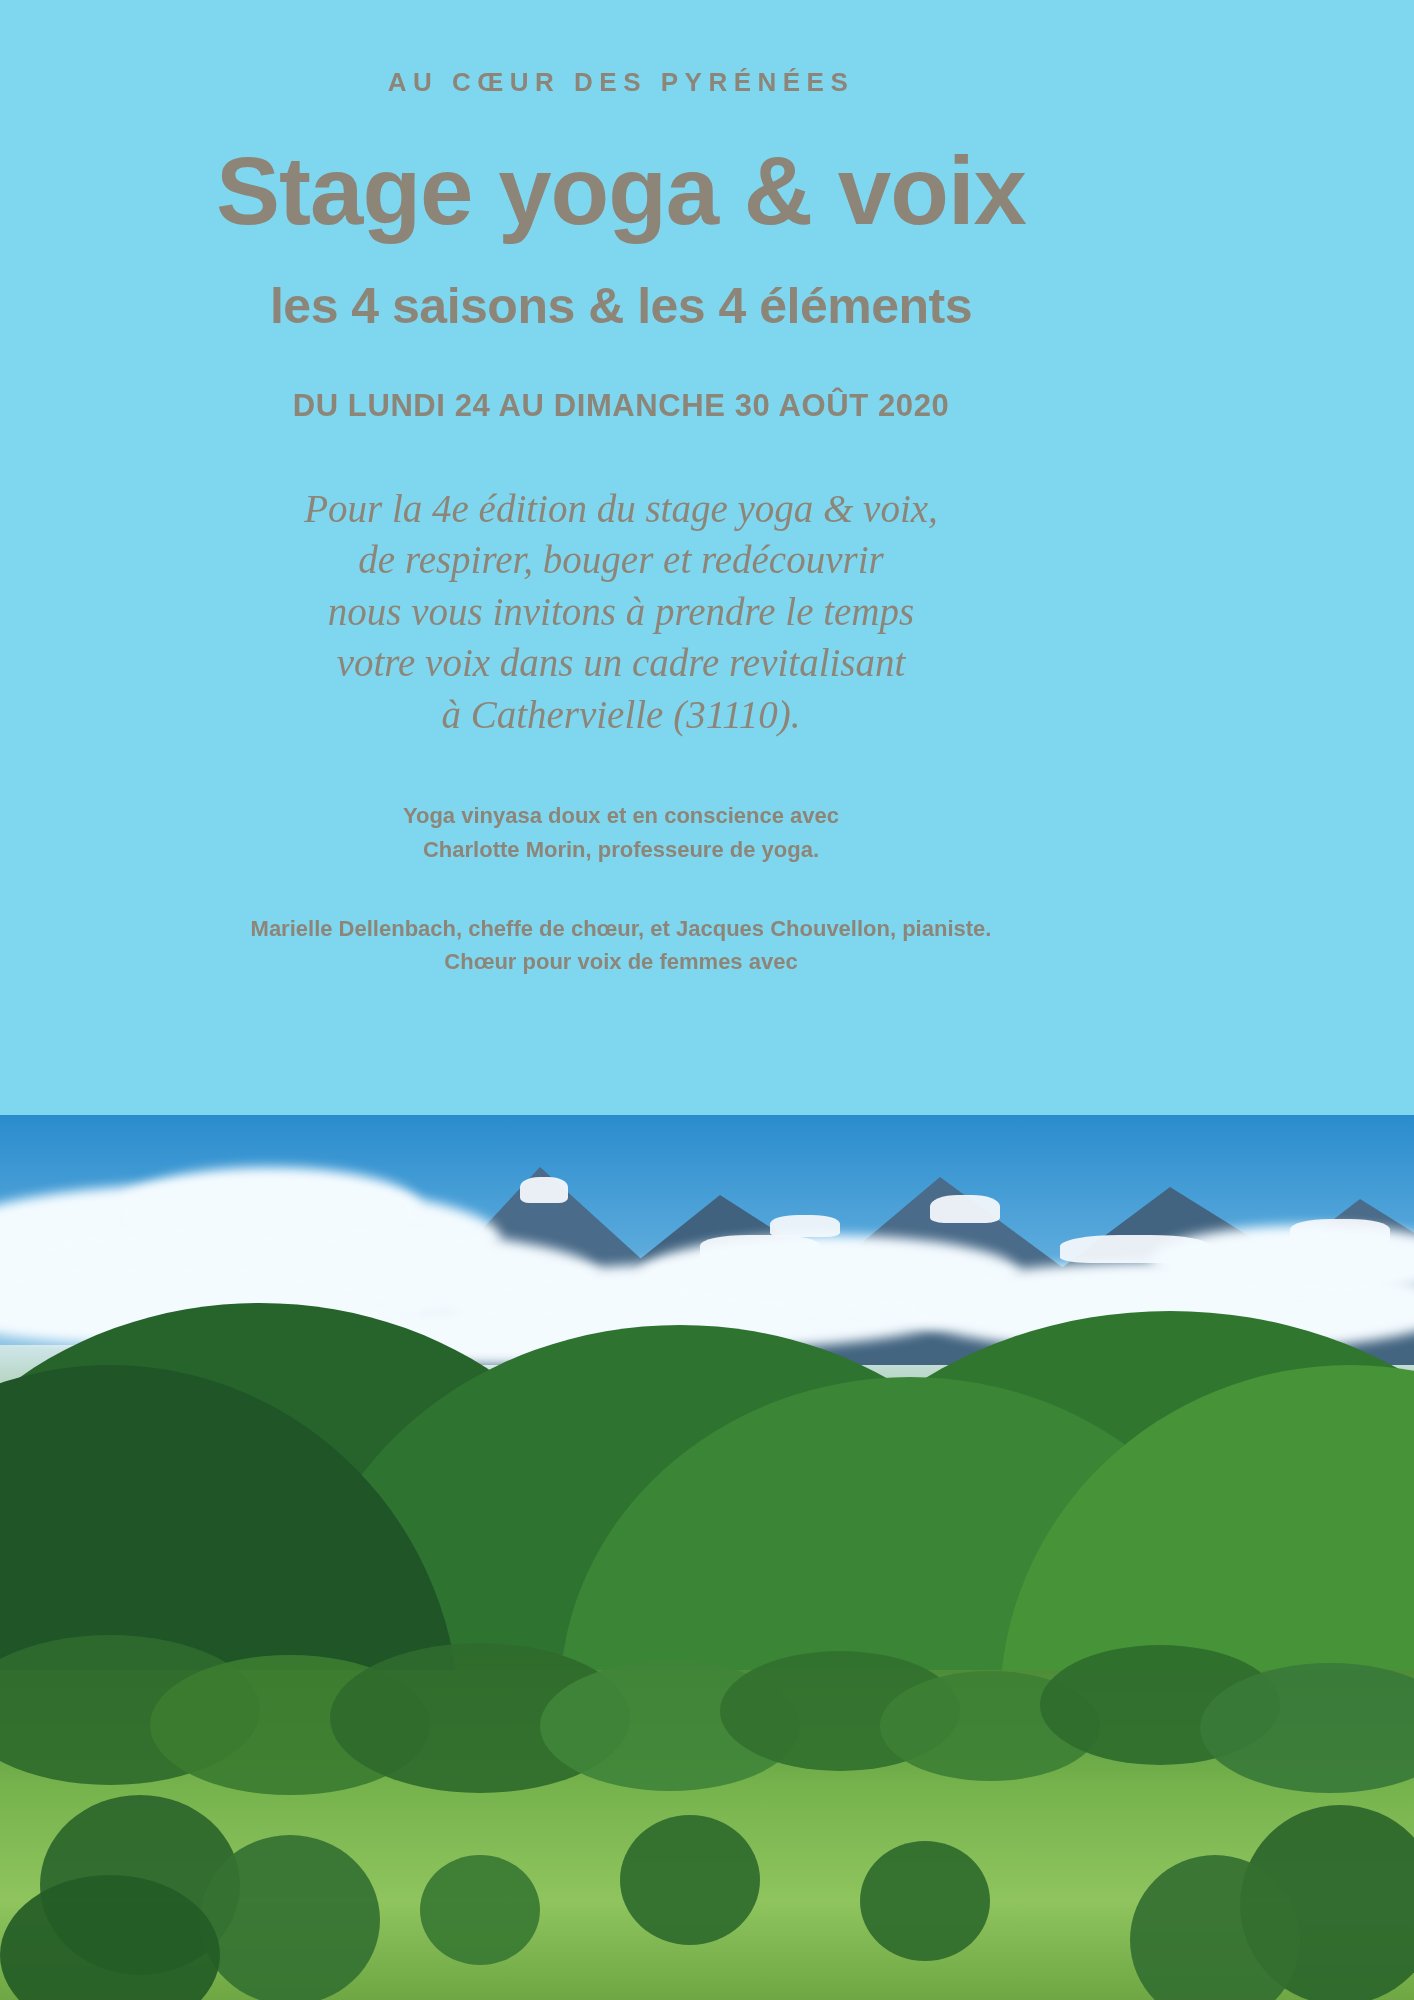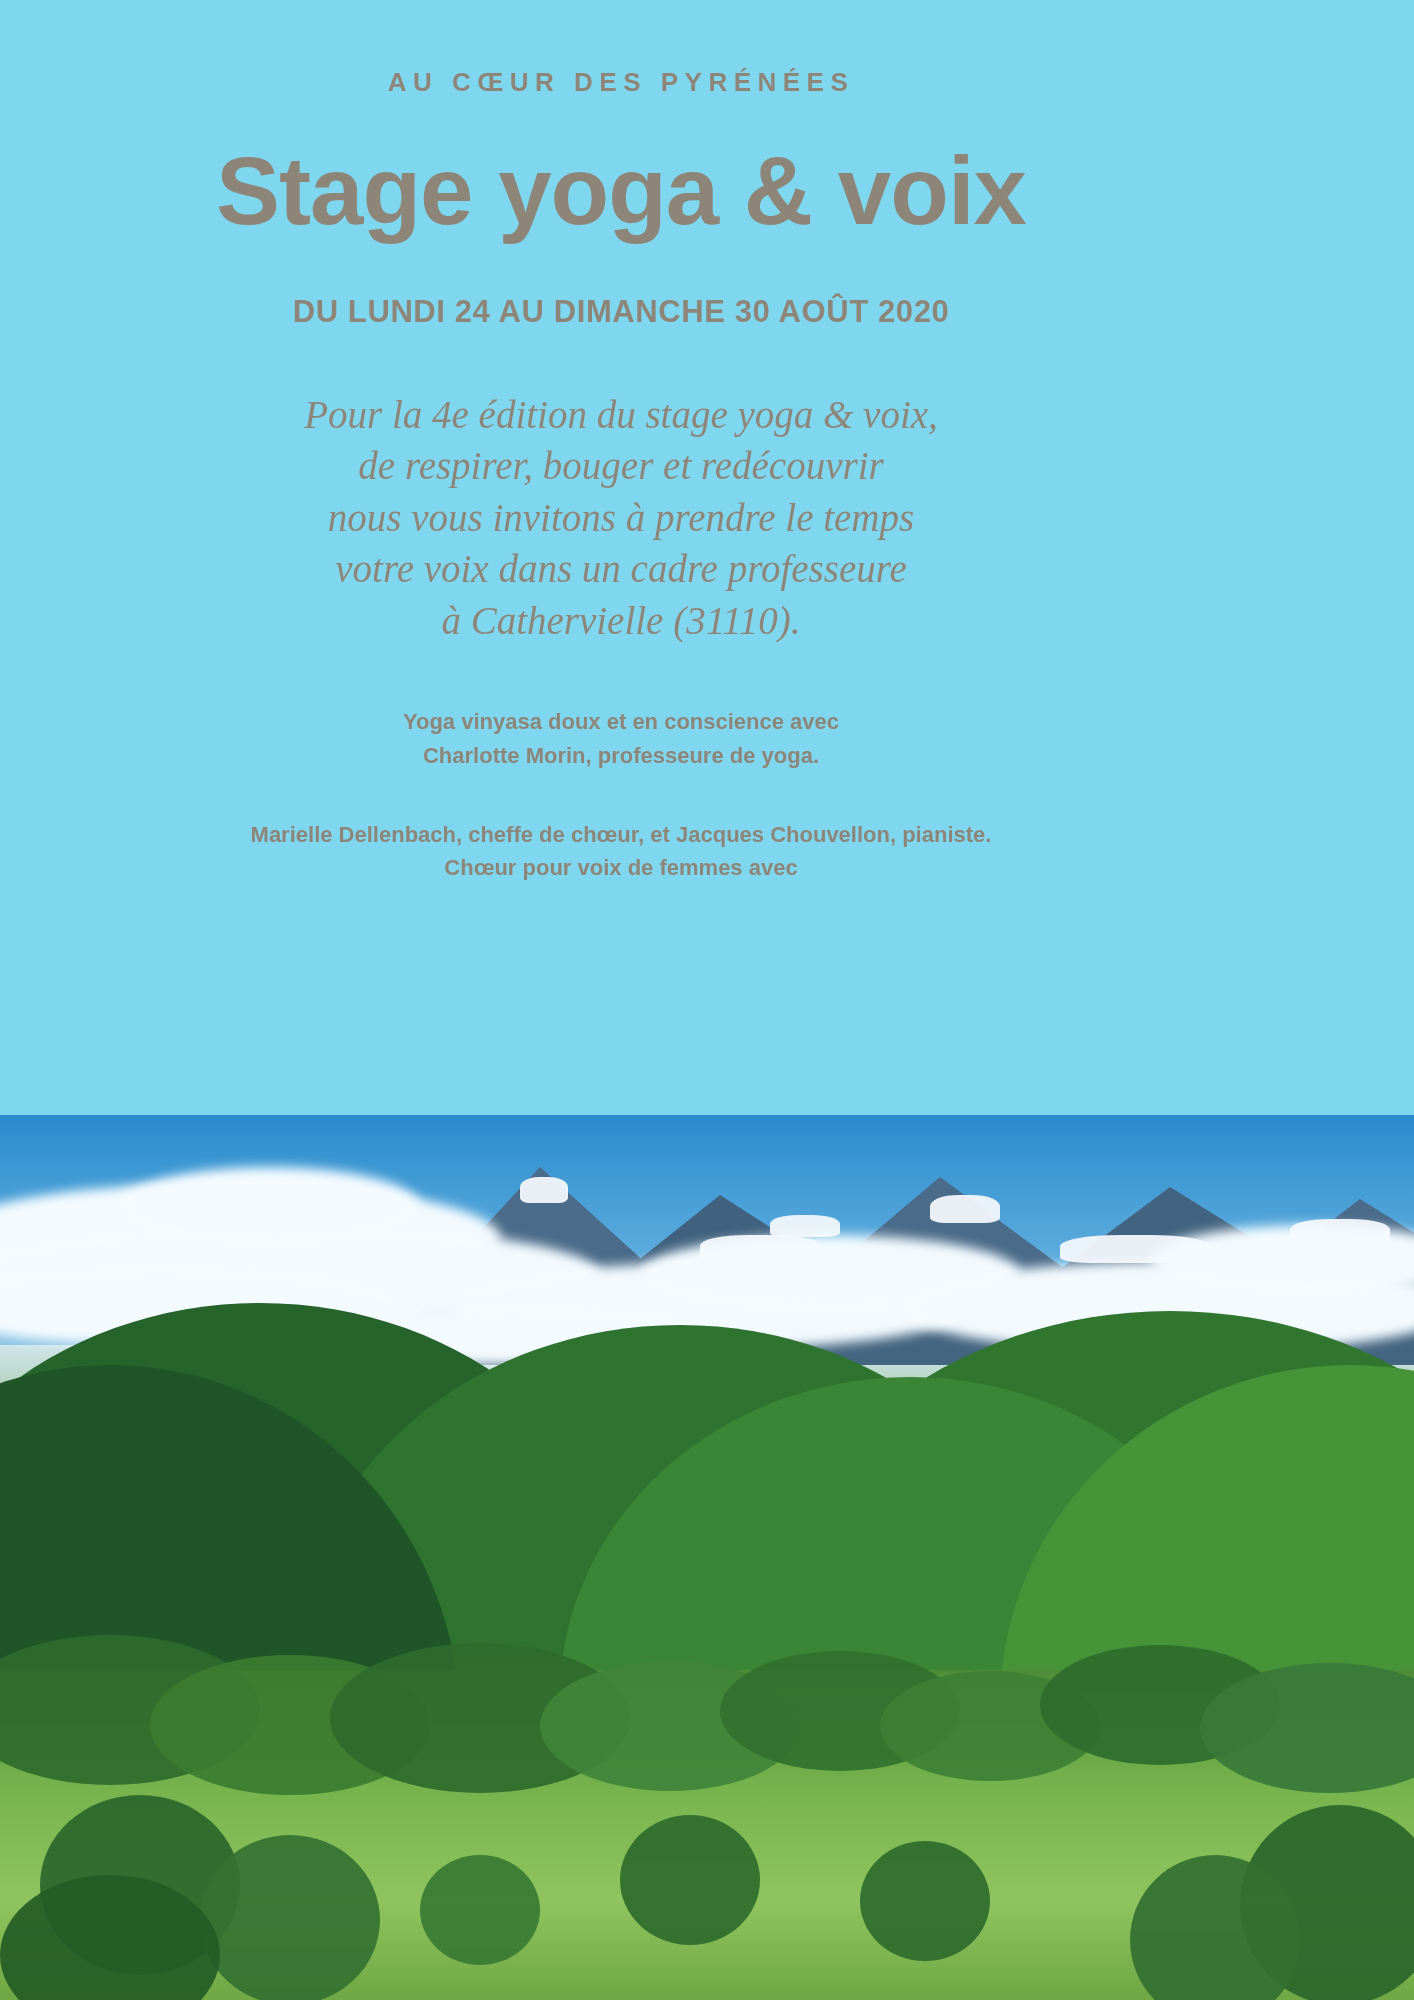--- a/index.html
+++ b/index.html
@@ -135,28 +135,29 @@
 <body>
 
 <div class="poster">
 
   <div class="top-section">
 
     <p class="eyebrow">AU CŒUR DES PYRÉNÉES</p>
 
     <h1 class="title">Stage yoga &amp; voix</h1>
 
+    <h2 class="subtitle">les 4 saisons &amp; les 4 éléments</h2>
 
     <p class="dates">DU LUNDI 24 AU DIMANCHE 30 AOÛT 2020</p>
 
     <p class="intro">
       <span>Pour la 4e édition du stage yoga &amp; voix,</span>
       <span>de respirer, bouger et redécouvrir</span>
       <span>nous vous invitons à prendre le temps</span>
-      <span>votre voix dans un cadre professeure</span>
+      <span>votre voix dans un cadre revitalisant</span>
       <span>à Cathervielle (31110).</span>
     </p>
 
     <p class="credit-block">
       <span>Yoga vinyasa doux et en conscience avec</span>
       <span>Charlotte Morin, professeure de yoga.</span>
     </p>
 
     <p class="credit-block second">
       <span>Marielle Dellenbach, cheffe de chœur, et Jacques Chouvellon, pianiste.</span>

